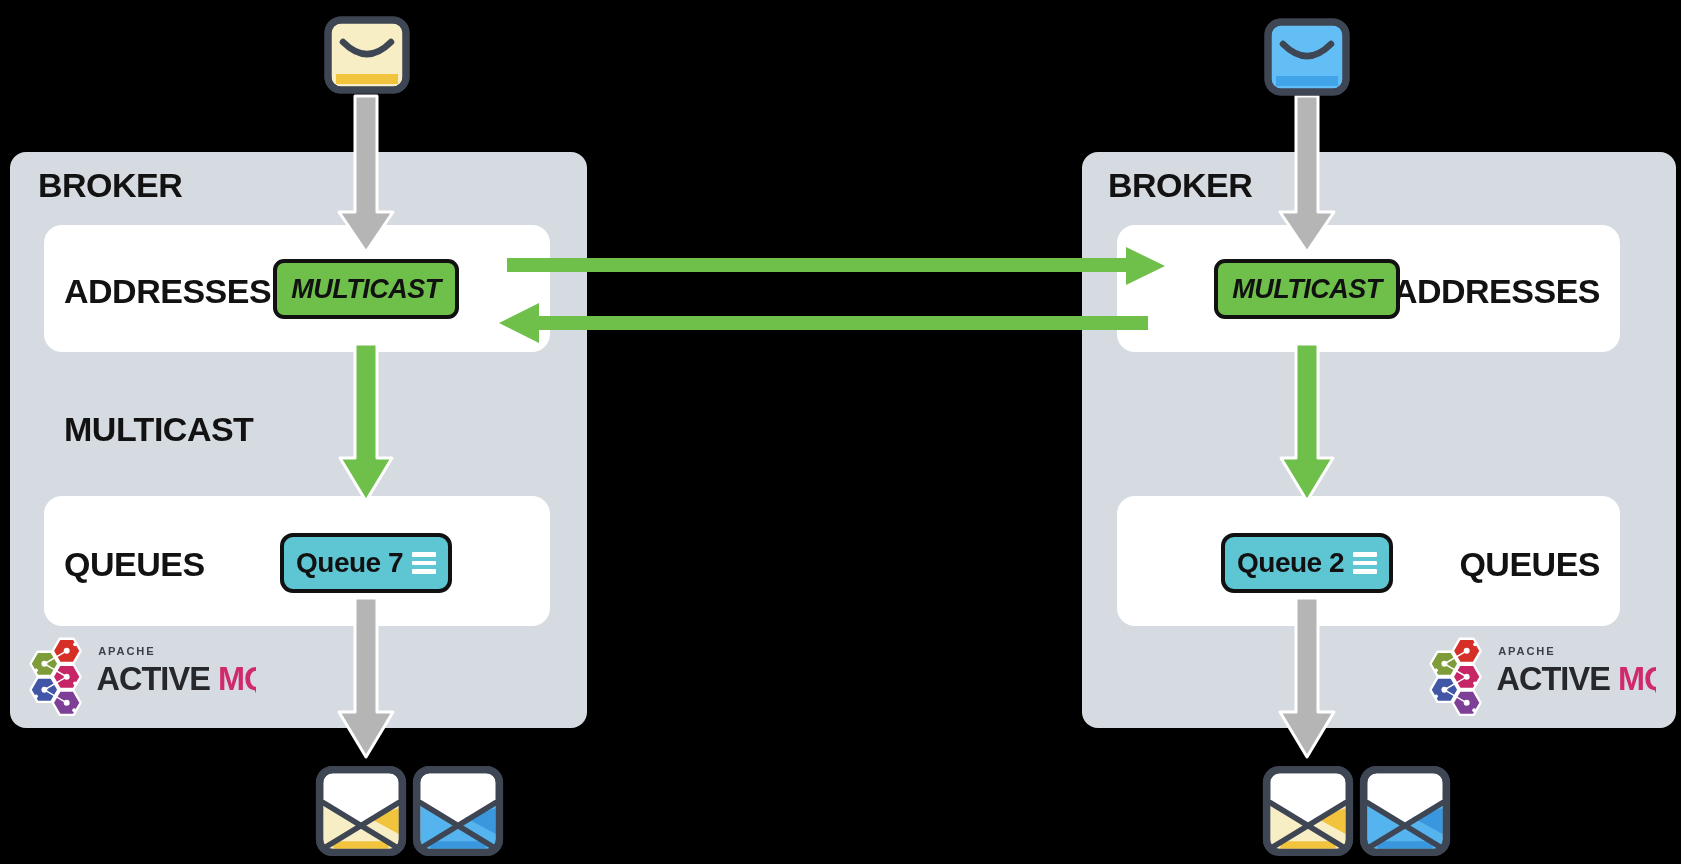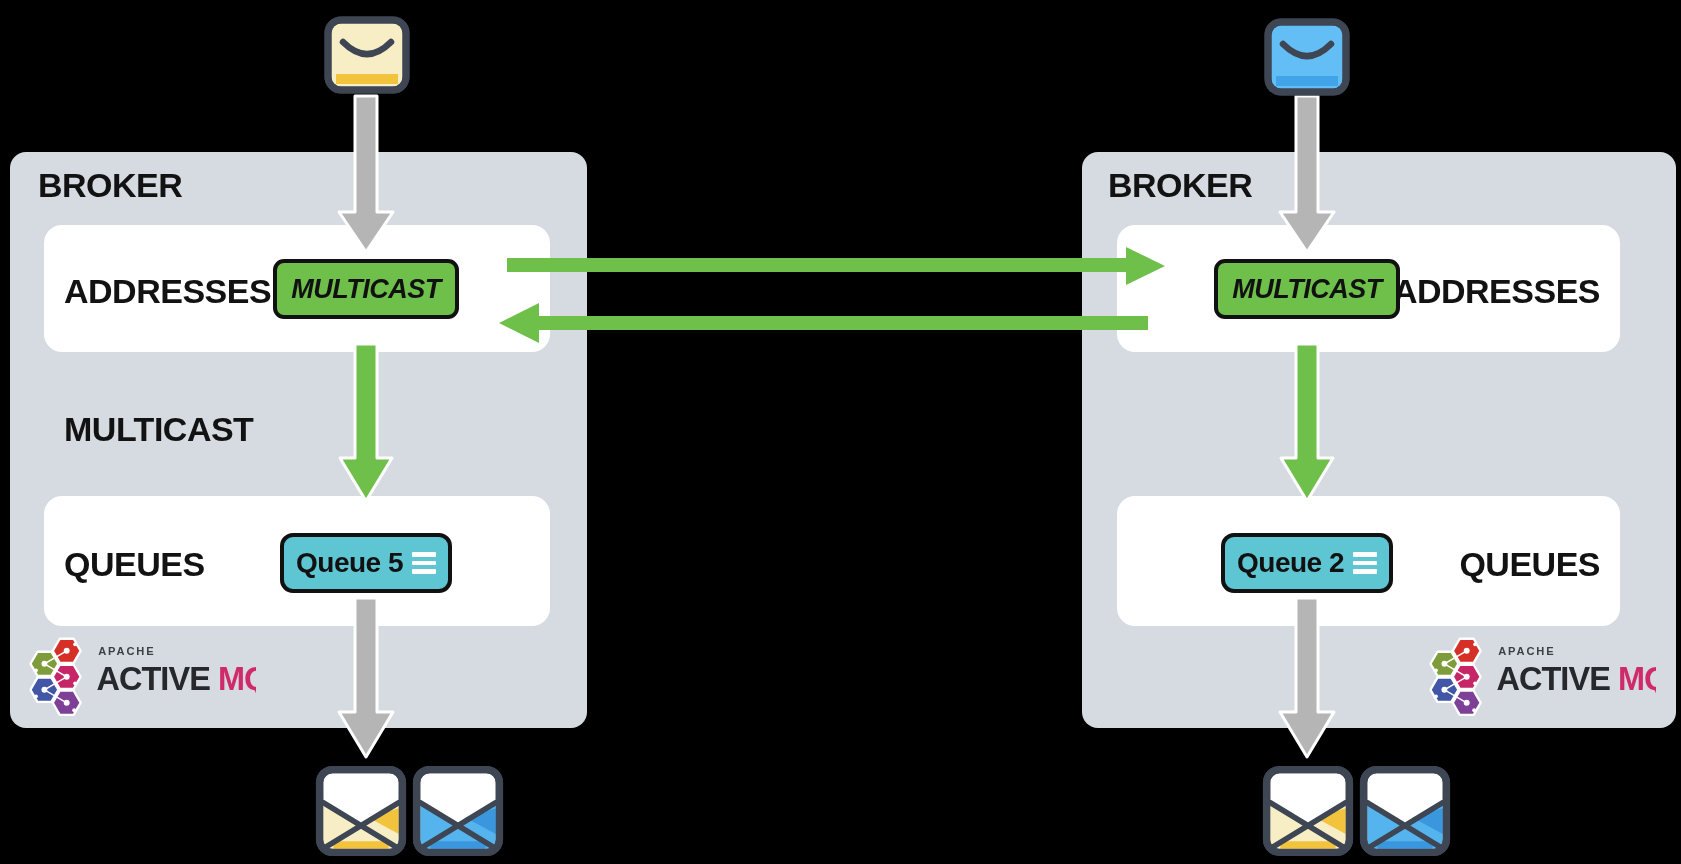--- a/index.html
+++ b/index.html
@@ -82,21 +82,21 @@
   <div class="label section-label align-right" style="right:81px; top:545px;">QUEUES</div>
 
   <div class="btn btn-multicast mc-left">
     <span>MULTICAST</span>
   </div>
   <div class="btn btn-multicast mc-right">
     <span>MULTICAST</span>
   </div>
 
   <div class="btn btn-queue q-left">
-    <span>Queue 5</span>
+    <span>Queue 7</span>
     <span class="hamburger">
       <span class="bar"></span>
         <span class="bar"></span>
         <span class="bar"></span>
     </span>
   </div>
   <div class="btn btn-queue q-right">
     <span>Queue 2</span>
     <span class="hamburger">
       <span class="bar"></span>

